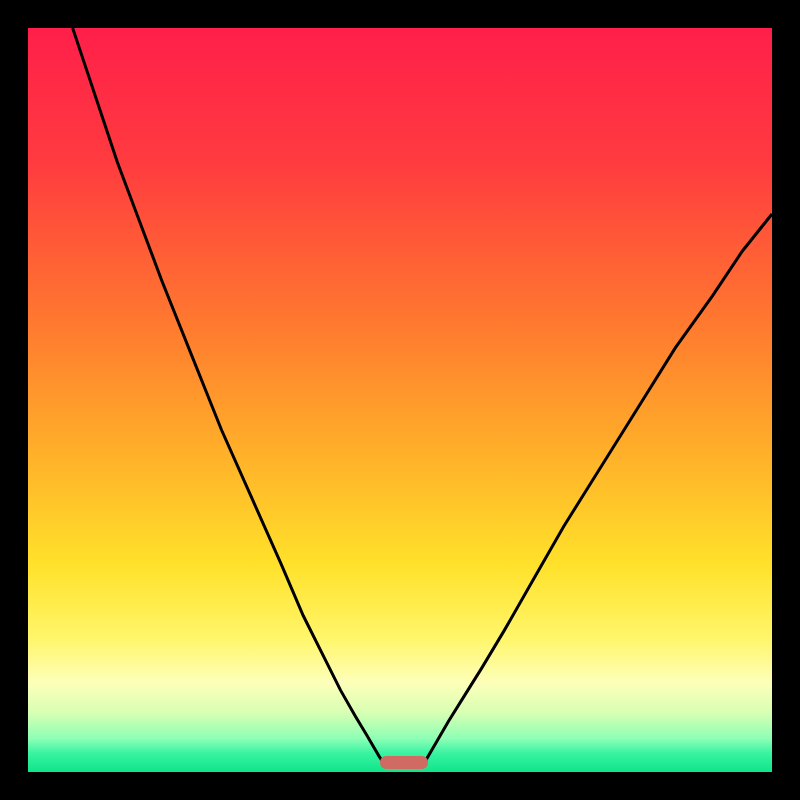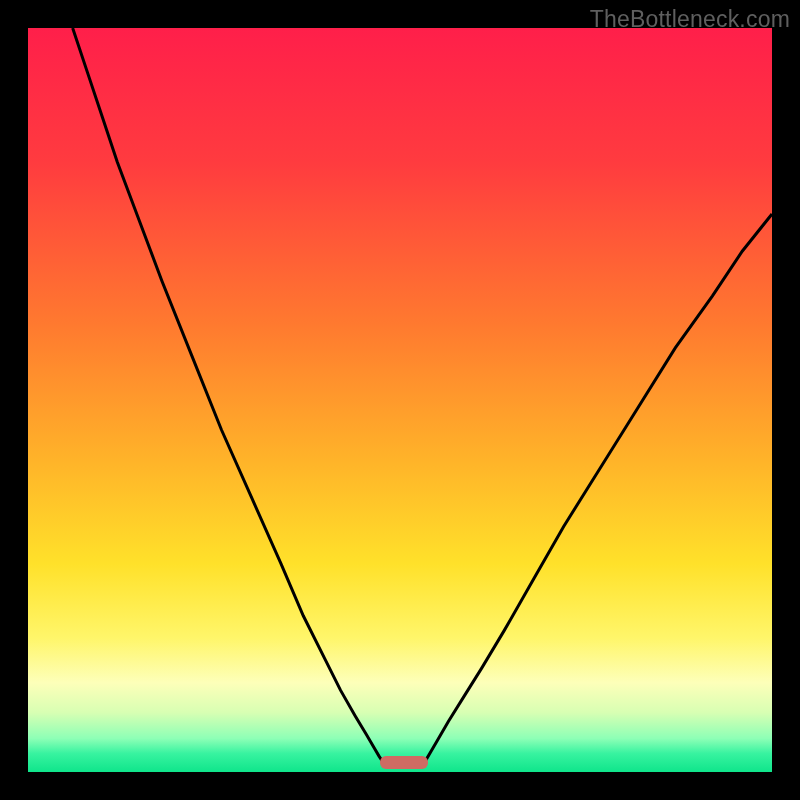--- a/index.html
+++ b/index.html
@@ -54,21 +54,20 @@
     height: 13px;
     border-radius: 6px;
     background: #cf6b63;
   }
 </style>
 </head>
 <body>
 
 <div class="frame">
 
-  <div class="watermark">TheBottleneck.com</div>
 
   <div class="plot-area">
     <svg class="gradient-bg" viewBox="0 0 100 100" preserveAspectRatio="none">
       <defs>
         <linearGradient id="bg-grad" x1="0" y1="0" x2="0" y2="1">
             <stop offset="0%" stop-color="#ff1f4a"></stop>
             <stop offset="18%" stop-color="#ff3b3f"></stop>
             <stop offset="40%" stop-color="#ff7a2f"></stop>
             <stop offset="58%" stop-color="#ffb329"></stop>
             <stop offset="72%" stop-color="#ffe12a"></stop>

